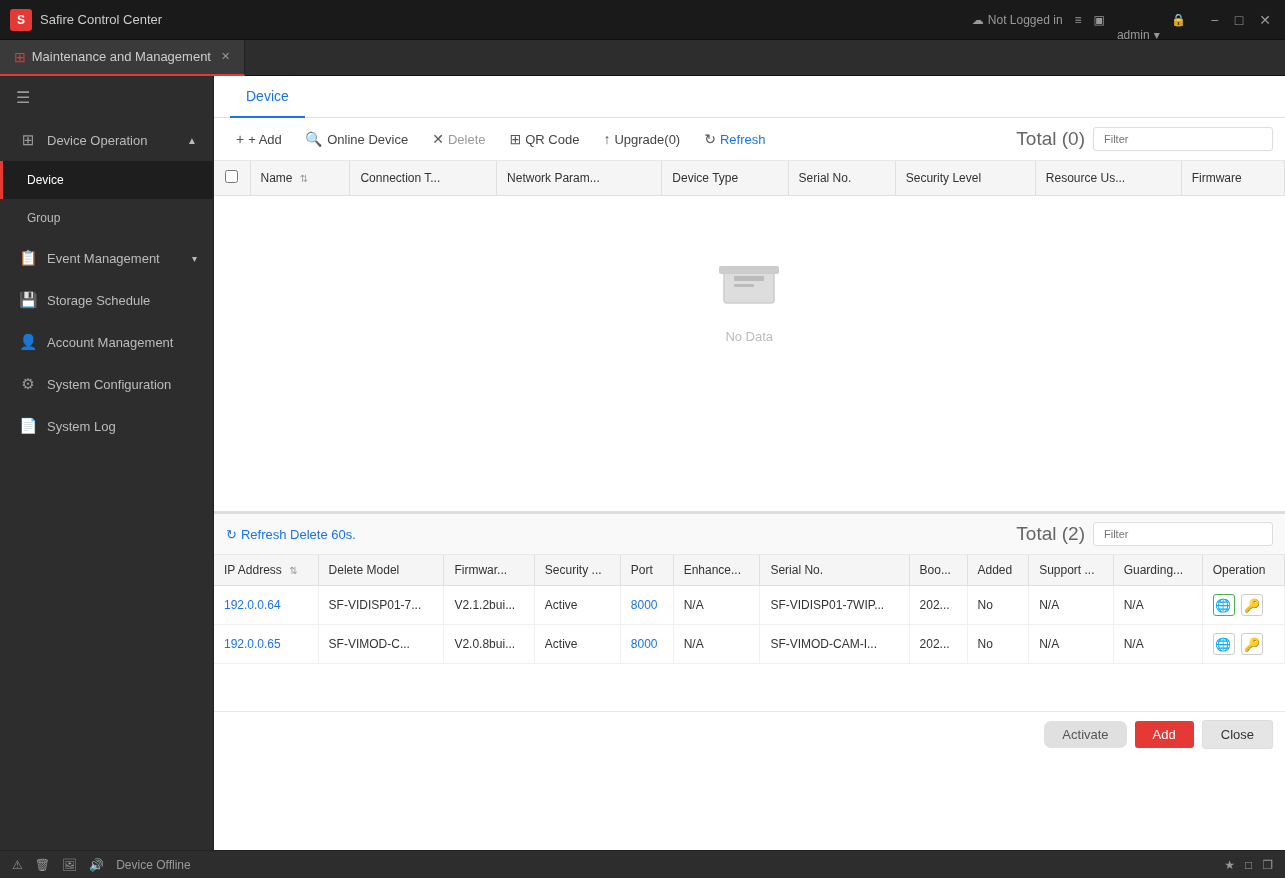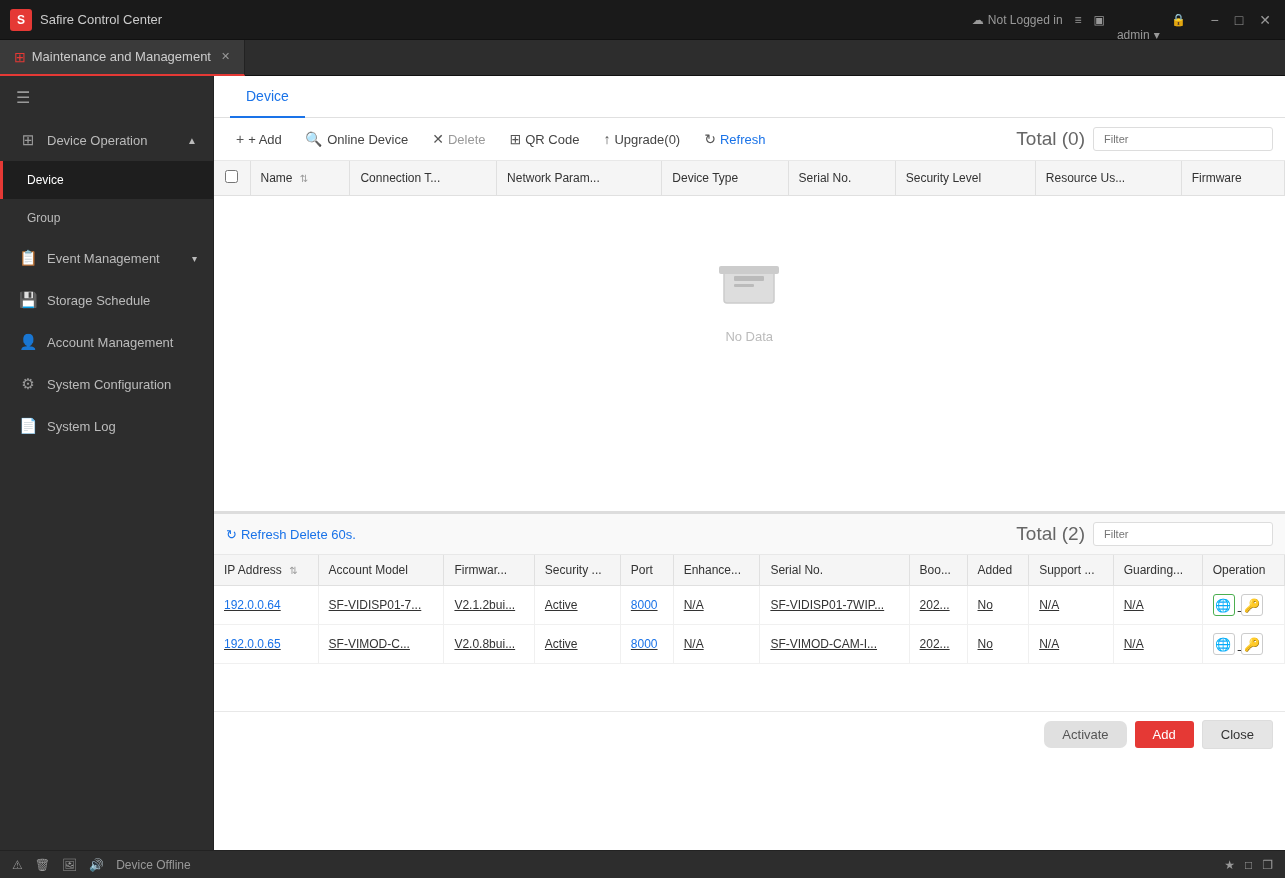--- a/index.html
+++ b/index.html
@@ -220,21 +220,20 @@
       position: sticky;
       top: 0;
     }
     .bottom-table td {
       padding: 8px 10px;
       border-bottom: 1px solid #f0f0f0;
       border-right: 1px solid #f0f0f0;
       font-size: 12px;
       color: #333;
       white-space: nowrap;
-      text-decoration: underline;
     }
     .ip-link { color: #1a73e8; cursor: pointer; }
     .port-link { color: #1a73e8; cursor: pointer; }
     .op-btn {
       display: inline-flex;
       align-items: center;
       justify-content: center;
       width: 22px;
       height: 22px;
       border: 1px solid #ccc;
@@ -470,21 +469,21 @@
           <span class="total-label">Total (2)</span>
           <input class="filter-input" type="text" placeholder="Filter" style="">
         </div>
       </div>
 
       <div class="bottom-table-container">
         <table class="bottom-table">
           <thead>
             <tr>
               <th>IP Address <span class="sort-icon">⇅</span></th>
-              <th>Account Model</th>
+              <th>Delete Model</th>
               <th>Firmwar...</th>
               <th>Security ...</th>
               <th>Port</th>
               <th>Enhance...</th>
               <th>Serial No.</th>
               <th>Boo...</th>
               <th>Added</th>
               <th>Support ...</th>
               <th>Guarding...</th>
               <th>Operation</th>

